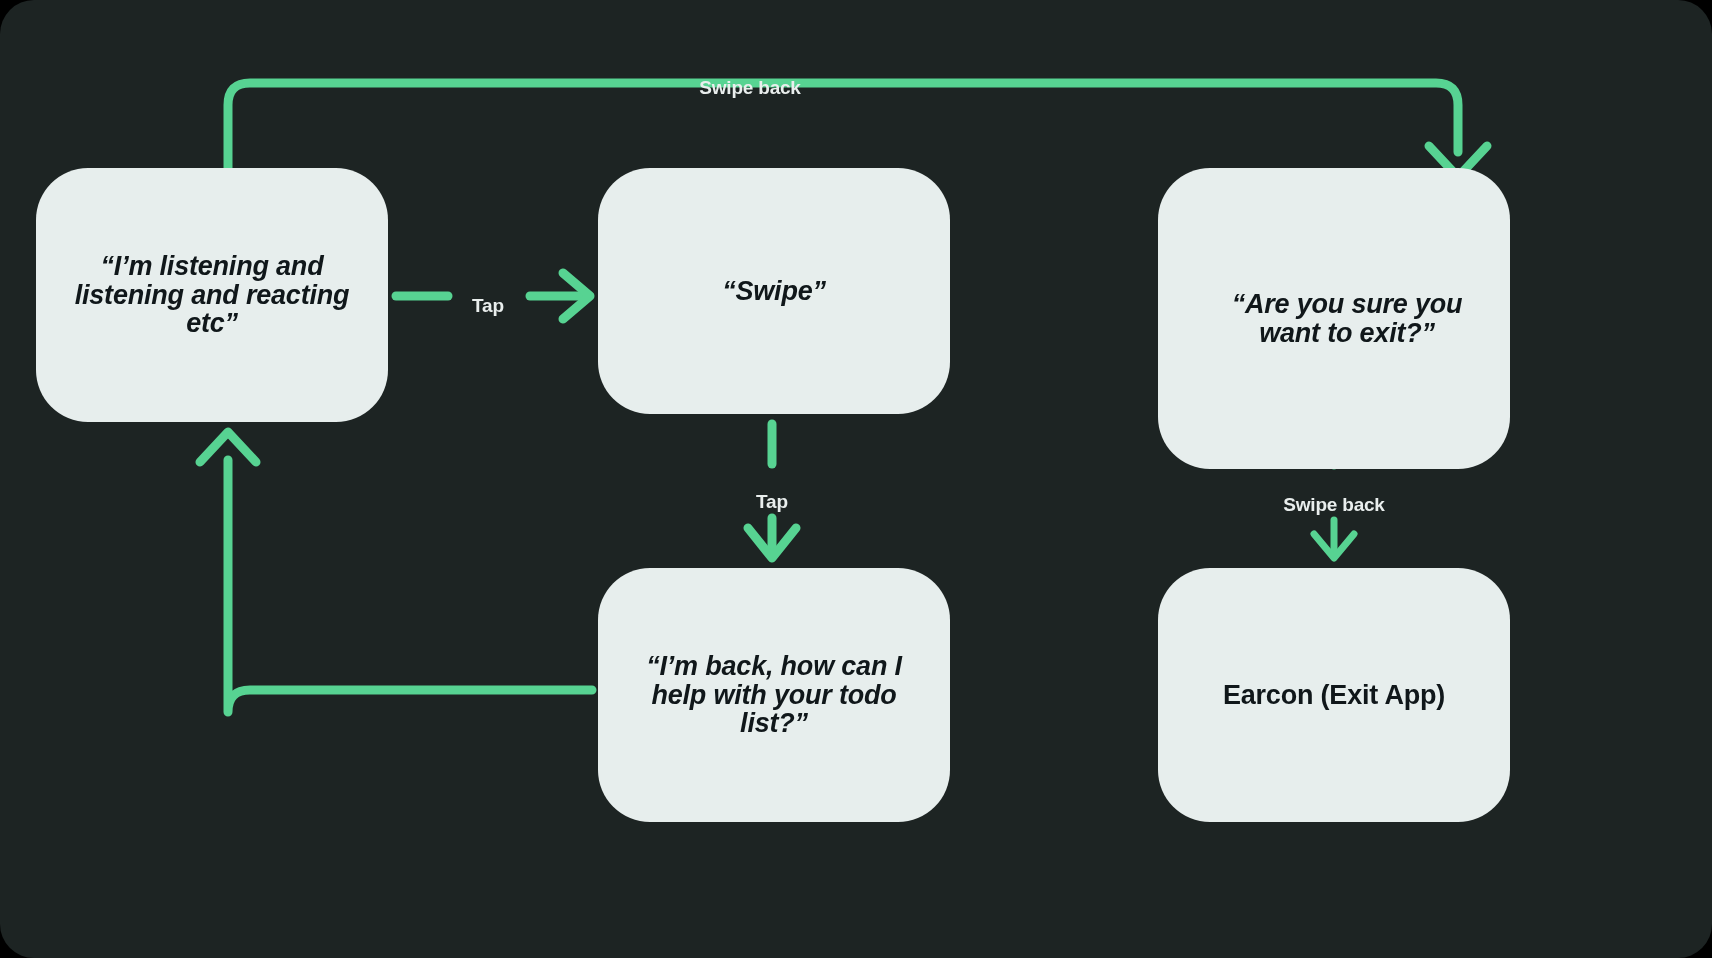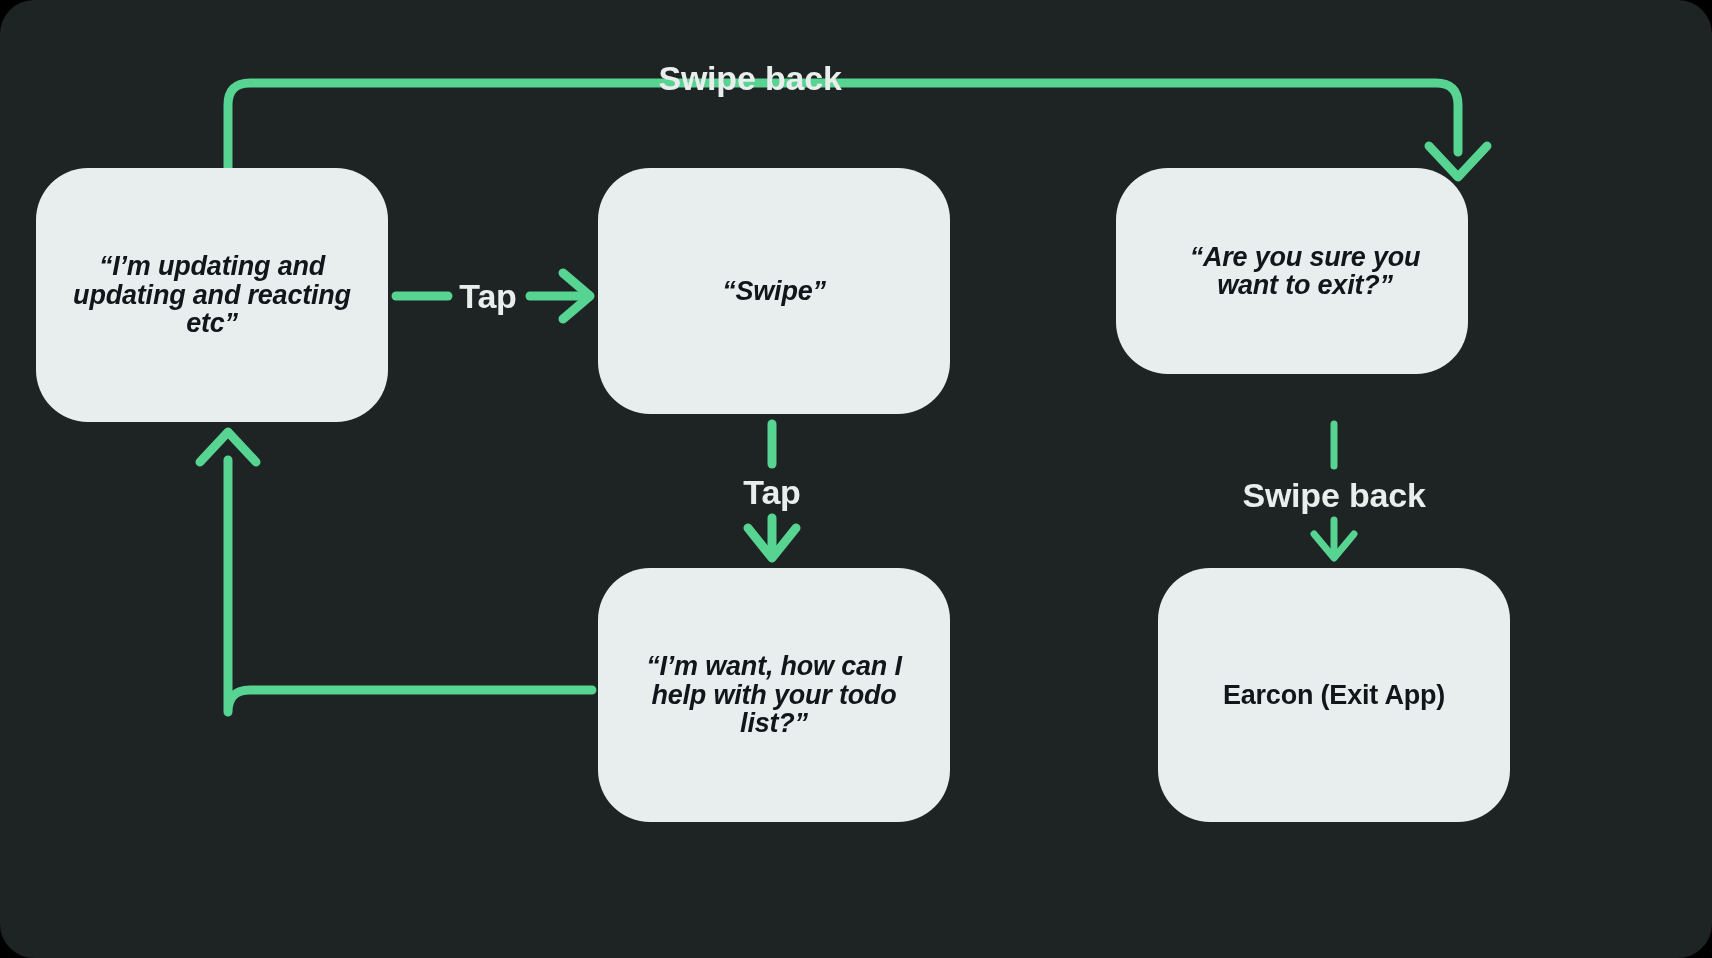--- a/index.html
+++ b/index.html
@@ -46,24 +46,25 @@
   }
   .node-label.upright {
     font-style: normal;
   }
   .edge-label {
     position: absolute;
     color: #e9eeed;
     font-family: "Liberation Sans", sans-serif;
     font-weight: bold;
     font-style: normal;
-    font-size: 34px;
+    font-size: 19px;
     letter-spacing: -0.2px;
     white-space: nowrap;
     transform: translate(-50%, -50%);
+    margin-top: 10px;
   }
 </style>
 </head>
 <body>
 
 <div id="canvas">
 
   <svg id="edge-layer" viewBox="0 0 1712 958" width="1712" height="958" xmlns="http://www.w3.org/2000/svg">
 
     <g>
@@ -89,33 +90,33 @@
       <path d="M 1314 534 L 1334 558 L 1354 534" fill="none" stroke="#57d392" stroke-width="7" stroke-linecap="round" stroke-linejoin="round"></path>
     </g>
 
     <g>
       <path d="M 592 690 L 250 690 Q 228 690 228 712 L 228 460" fill="none" stroke="#57d392" stroke-width="9" stroke-linecap="round" stroke-linejoin="round"></path>
       <path d="M 200 462 L 228 432 L 256 462" fill="none" stroke="#57d392" stroke-width="9" stroke-linecap="round" stroke-linejoin="round"></path>
     </g>
   </svg>
 
   <div class="node" style="left:36px; top:168px; width:352px; height:254px;">
-    <div class="node-label">“I’m updating and updating and reacting etc”</div>
+    <div class="node-label">“I’m listening and listening and reacting etc”</div>
   </div>
 
   <div class="node" style="left:598px; top:168px; width:352px; height:246px;">
     <div class="node-label">“Swipe”</div>
   </div>
 
-  <div class="node" style="left:1116px; top:168px; width:352px; height:206px;padding-left:48px;">
+  <div class="node" style="left:1158px; top:168px; width:352px; height:301px;padding-left:48px;">
     <div class="node-label">“Are you sure you want to exit?”</div>
   </div>
 
   <div class="node" style="left:598px; top:568px; width:352px; height:254px;">
-    <div class="node-label">“I’m want, how can I help with your todo list?”</div>
+    <div class="node-label">“I’m back, how can I help with your todo list?”</div>
   </div>
 
   <div class="node" style="left:1158px; top:568px; width:352px; height:254px;align-items:center;">
     <div class="node-label upright">Earcon (Exit App)</div>
   </div>
 
   <div class="edge-label" style="left:750px; top:78px;">Swipe back</div>
 
   <div class="edge-label" style="left:488px; top:296px;">Tap</div>
 

